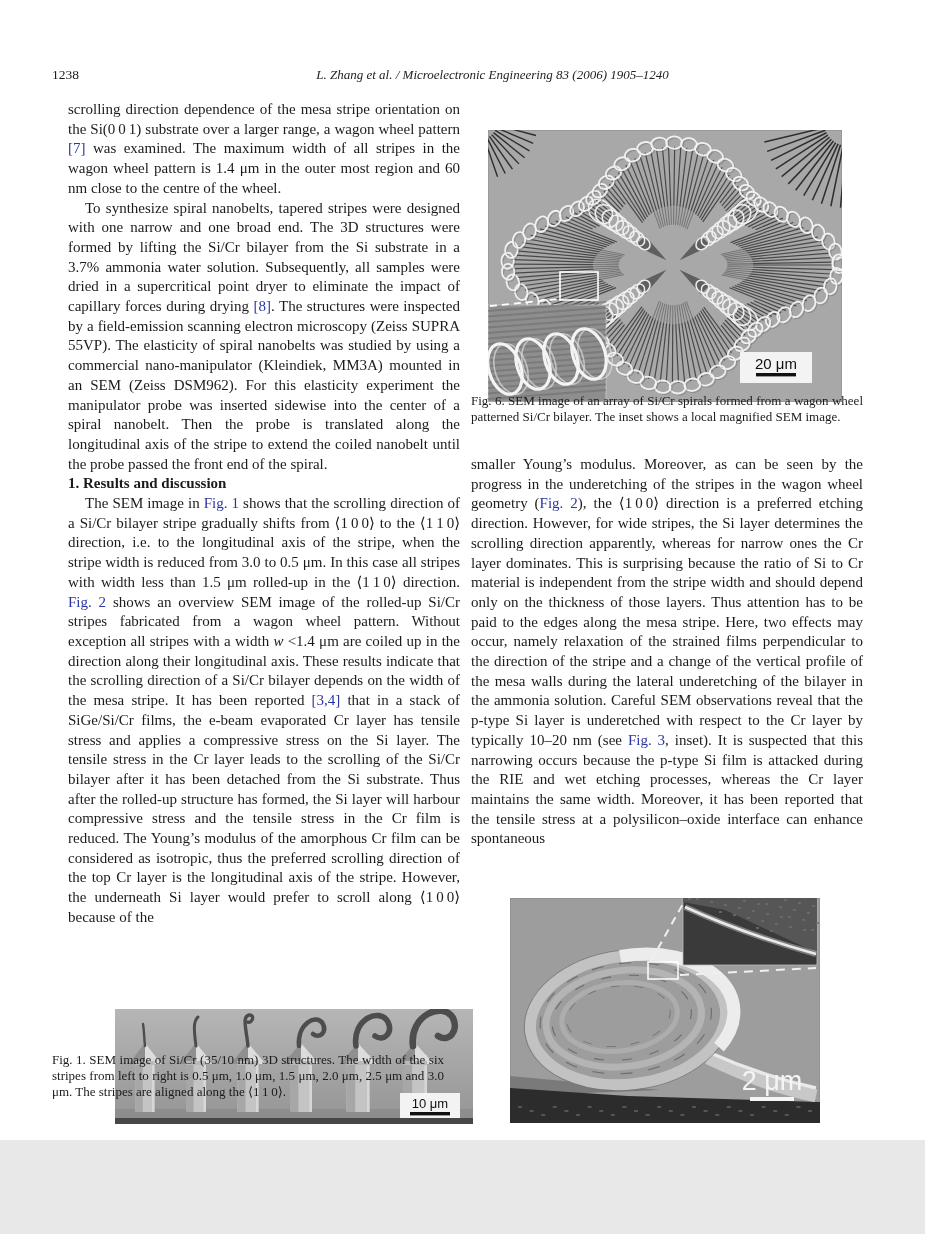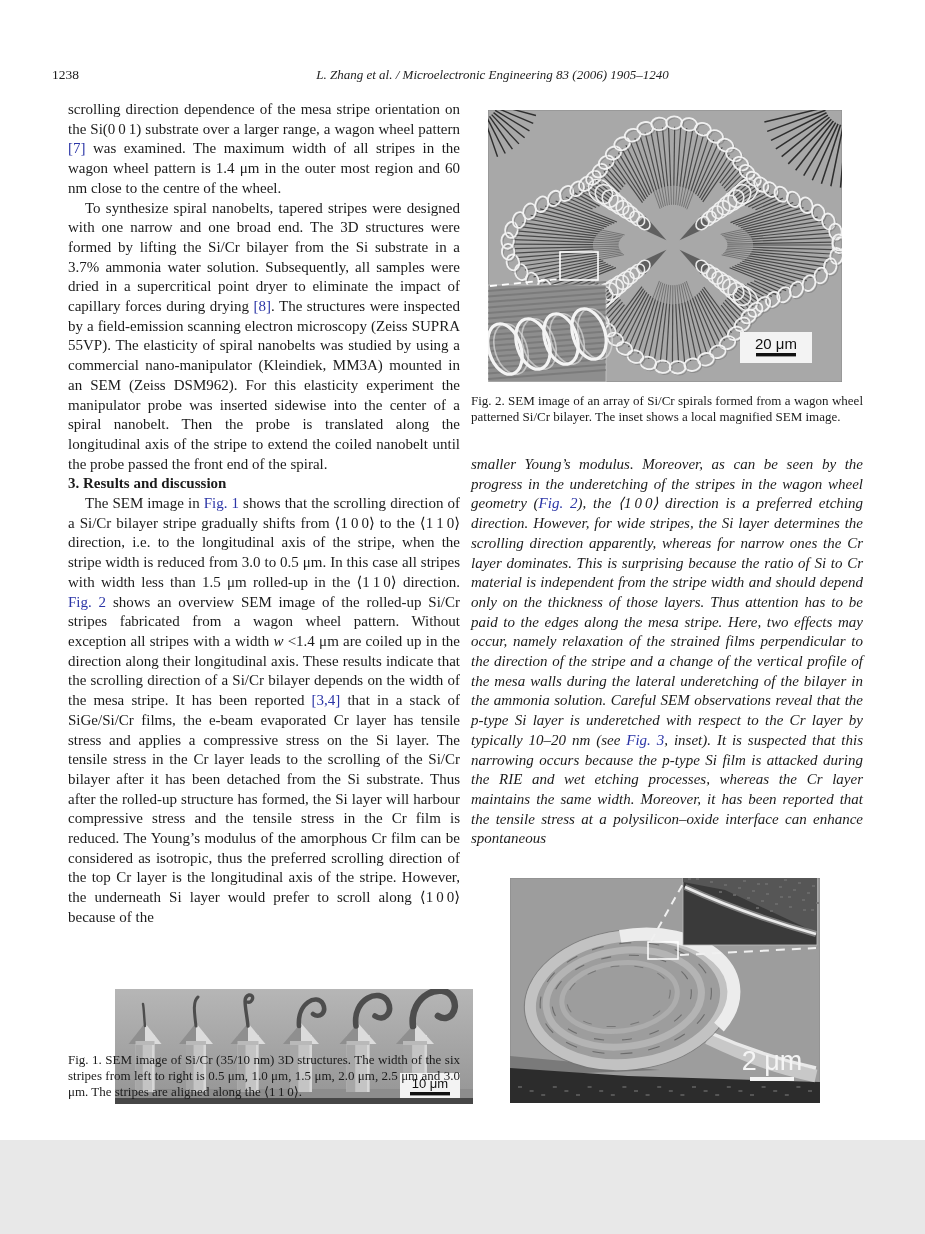--- a/index.html
+++ b/index.html
@@ -9,34 +9,34 @@
   .runhead{position:absolute;top:67px;left:120px;right:60px;text-align:center;
            font-style:italic;font-size:13px;color:#222;}
   .col{position:absolute;width:392px;text-align:justify;font-size:15px;line-height:19.7px;}
   .col p{margin:0;}
   p.ind{text-indent:17px;}
   .h3{font-weight:bold;font-size:15px;margin:26px 0 23px 0;text-align:left;}
   .cap{position:absolute;width:392px;font-size:13px;line-height:16.2px;text-align:justify;}
   .lnk{color:#2b35a6;}
   .it{font-style:italic;}
   svg{display:block;}
-  .figwrap{position:absolute;}
+  .figwrap{position:absolute;margin-top:20px;}
 </style>
 </head>
 <body>
 
 <div class="page">
 
   <div class="pagenum">1238</div>
   <div class="runhead">L. Zhang et al. / Microelectronic Engineering 83 (2006) 1905–1240</div>
 
   <div class="col" style="left:52px;top:100px;margin-left:16px;">
     <p><span>scrolling direction dependence of the mesa stripe orientation on the Si(0 0 1) substrate over a larger range, a wagon wheel pattern </span><span class="lnk">[7]</span><span> was examined. The maximum width of all stripes in the wagon wheel pattern is 1.4 μm in the outer most region and 60 nm close to the centre of the wheel.</span></p>
     <p class="ind"><span>To synthesize spiral nanobelts, tapered stripes were designed with one narrow and one broad end. The 3D structures were formed by lifting the Si/Cr bilayer from the Si substrate in a 3.7% ammonia water solution. Subsequently, all samples were dried in a supercritical point dryer to eliminate the impact of capillary forces during drying </span><span class="lnk">[8]</span><span>. The structures were inspected by a field-emission scanning electron microscopy (Zeiss SUPRA 55VP). The elasticity of spiral nanobelts was studied by using a commercial nano-manipulator (Kleindiek, MM3A) mounted in an SEM (Zeiss DSM962). For this elasticity experiment the manipulator probe was inserted sidewise into the center of a spiral nanobelt. Then the probe is translated along the longitudinal axis of the stripe to extend the coiled nanobelt until the probe passed the front end of the spiral.</span></p>
-    <p class="h3">3. Results and discussion</p>
+    <p class="h3">1. Results and discussion</p>
     <p class="ind"><span>The SEM image in </span><span class="lnk">Fig. 1</span><span> shows that the scrolling direction of a Si/Cr bilayer stripe gradually shifts from ⟨1 0 0⟩ to the ⟨1 1 0⟩ direction, i.e. to the longitudinal axis of the stripe, when the stripe width is reduced from 3.0 to 0.5 μm. In this case all stripes with width less than 1.5 μm rolled-up in the ⟨1 1 0⟩ direction. </span><span class="lnk">Fig. 2</span><span> shows an overview SEM image of the rolled-up Si/Cr stripes fabricated from a wagon wheel pattern. Without exception all stripes with a width </span><span class="it">w</span><span> &lt;1.4 μm are coiled up in the direction along their longitudinal axis. These results indicate that the scrolling direction of a Si/Cr bilayer depends on the width of the mesa stripe. It has been reported </span><span class="lnk">[3,4]</span><span> that in a stack of SiGe/Si/Cr films, the e-beam evaporated Cr layer has tensile stress and applies a compressive stress on the Si layer. The tensile stress in the Cr layer leads to the scrolling of the Si/Cr bilayer after it has been detached from the Si substrate. Thus after the rolled-up structure has formed, the Si layer will harbour compressive stress and the tensile stress in the Cr film is reduced. The Young’s modulus of the amorphous Cr film can be considered as isotropic, thus the preferred scrolling direction of the top Cr layer is the longitudinal axis of the stripe. However, the underneath Si layer would prefer to scroll along ⟨1 0 0⟩ because of the</span></p>
   </div>
 
   <div class="figwrap" style="left:67px;top:989px;padding-left:48px;">
     <svg id="fig1" width="358" height="115" viewBox="0 0 358 115">
         <defs>
           <linearGradient id="f1g" x1="0" y1="0" x2="0" y2="1">
             <stop offset="0" stop-color="#b6b6b6"></stop>
             <stop offset="1" stop-color="#949494"></stop>
           </linearGradient>
@@ -96,21 +96,21 @@
           <polygon points="281,55 300,34 300,55" fill="#8f8f8f"></polygon>
           <polygon points="300,34 319,55 300,55" fill="#dcdcdc"></polygon>
           <rect x="288" y="52" width="24" height="4" fill="#b9b9b9"></rect>
           <path d="M 298,37 C 294,6 328,-8 338,9 C 344,22 334,34 323,27" fill="none" stroke="#4d4d4d" stroke-width="6.6" stroke-linecap="round"></path>
         </g>
         <rect x="285" y="84" width="60" height="25" fill="#f3f3f3"></rect>
         <text x="315" y="99" text-anchor="middle" font-family="&quot;Liberation Sans&quot;,sans-serif" font-size="13" fill="#111">10 μm</text>
         <rect x="295" y="103" width="40" height="3.4" fill="#111"></rect>
       </svg>
   </div>
-  <div class="cap" style="left:52px;top:1052px;margin-left:16px;">Fig. 1. SEM image of Si/Cr (35/10 nm) 3D structures. The width of the six stripes from left to right is 0.5 μm, 1.0 μm, 1.5 μm, 2.0 μm, 2.5 μm and 3.0 μm. The stripes are aligned along the ⟨1 1 0⟩.</div>
+  <div class="cap" style="left:52px;top:1052px;">Fig. 1. SEM image of Si/Cr (35/10 nm) 3D structures. The width of the six stripes from left to right is 0.5 μm, 1.0 μm, 1.5 μm, 2.0 μm, 2.5 μm and 3.0 μm. The stripes are aligned along the ⟨1 1 0⟩.</div>
 
   <div class="figwrap" style="left:488px;top:110px;">
     <svg id="fig2" width="354" height="272" viewBox="0 0 354 272">
         <rect x="0" y="0" width="354" height="272" fill="#a8a8a8" stroke="#8a8a8a" stroke-width="1"></rect>
         <g>
           <line x1="265.03999999999996" y1="135" x2="345.08" y2="135" stroke="#383838" stroke-width="1.2" opacity="0.85"></line>
           <line x1="239.4272" y1="135" x2="265.03999999999996" y2="135" stroke="#4a4a4a" stroke-width="0.7" opacity="0.8"></line>
           <line x1="264.85114095107815" y1="137.26733539058893" x2="344.7022819021563" y2="139.53467078117785" stroke="#383838" stroke-width="1.2" opacity="0.85"></line>
           <line x1="239.29877584673315" y1="136.54178806560046" x2="264.85114095107815" y2="137.26733539058893" stroke="#4a4a4a" stroke-width="0.7" opacity="0.8"></line>
           <line x1="264.288850324726" y1="139.5093937855532" x2="343.577700649452" y2="144.0187875711064" stroke="#383838" stroke-width="1.2" opacity="0.85"></line>
@@ -573,23 +573,23 @@
           <ellipse cx="107" cy="224" rx="16" ry="26" transform="rotate(-18 107 224)" fill="none" stroke="#dcdcdc" stroke-width="1.6" opacity="0.7"></ellipse>
           <ellipse cx="101" cy="224" rx="16" ry="26" transform="rotate(-18 101 224)" fill="none" stroke="#f4f4f4" stroke-width="3.2"></ellipse>
         </g>
         <rect x="72" y="142" width="38" height="28" fill="none" stroke="#ffffff" stroke-width="1.6"></rect>
         <line x1="2" y1="176" x2="72" y2="169" stroke="#ffffff" stroke-width="1.8" stroke-dasharray="7 5"></line>
         <rect x="252" y="222" width="72" height="31" fill="#f3f3f3"></rect>
         <text x="288" y="239" text-anchor="middle" font-family="&quot;Liberation Sans&quot;,sans-serif" font-size="15" fill="#111">20 μm</text>
         <rect x="268" y="243" width="40" height="3.4" fill="#111"></rect>
       </svg>
   </div>
-  <div class="cap" style="left:471px;top:393px;">Fig. 2. SEM image of an array of Si/Cr spirals formed from a wagon wheel patterned Si/Cr bilayer. The inset shows a local magnified SEM image.</div>
-
-  <div class="col" style="left:471px;top:455px;font-style:italic;">
+  <div class="cap" style="left:471px;top:393px;">Fig. 6. SEM image of an array of Si/Cr spirals formed from a wagon wheel patterned Si/Cr bilayer. The inset shows a local magnified SEM image.</div>
+
+  <div class="col" style="left:471px;top:455px;">
     <p><span>smaller Young’s modulus. Moreover, as can be seen by the progress in the underetching of the stripes in the wagon wheel geometry (</span><span class="lnk">Fig. 2</span><span>), the ⟨1 0 0⟩ direction is a preferred etching direction. However, for wide stripes, the Si layer determines the scrolling direction apparently, whereas for narrow ones the Cr layer dominates. This is surprising because the ratio of Si to Cr material is independent from the stripe width and should depend only on the thickness of those layers. Thus attention has to be paid to the edges along the mesa stripe. Here, two effects may occur, namely relaxation of the strained films perpendicular to the direction of the stripe and a change of the vertical profile of the mesa walls during the lateral underetching of the bilayer in the ammonia solution. Careful SEM observations reveal that the p-type Si layer is underetched with respect to the Cr layer by typically 10–20 nm (see </span><span class="lnk">Fig. 3</span><span>, inset). It is suspected that this narrowing occurs because the p-type Si film is attacked during the RIE and wet etching processes, whereas the Cr layer maintains the same width. Moreover, it has been reported that the tensile stress at a polysilicon–oxide interface can enhance spontaneous</span></p>
   </div>
 
   <div class="figwrap" style="left:510px;top:878px;">
     <svg id="fig3" width="310" height="225" viewBox="0 0 310 225">
         <rect x="0" y="0" width="310" height="225" fill="#9d9d9d" stroke="#8a8a8a" stroke-width="1"></rect>
         <polygon points="0,178 150,192 0,198" fill="#7a7a7a"></polygon>
         <polygon points="0,190 118,198 310,204 310,225 0,225" fill="#2c2c2c"></polygon>
         <rect x="8" y="208" width="4" height="2" fill="#7d7d7d" opacity="0.5"></rect>
         <rect x="19.6" y="212" width="4" height="2" fill="#7d7d7d" opacity="0.5"></rect>

